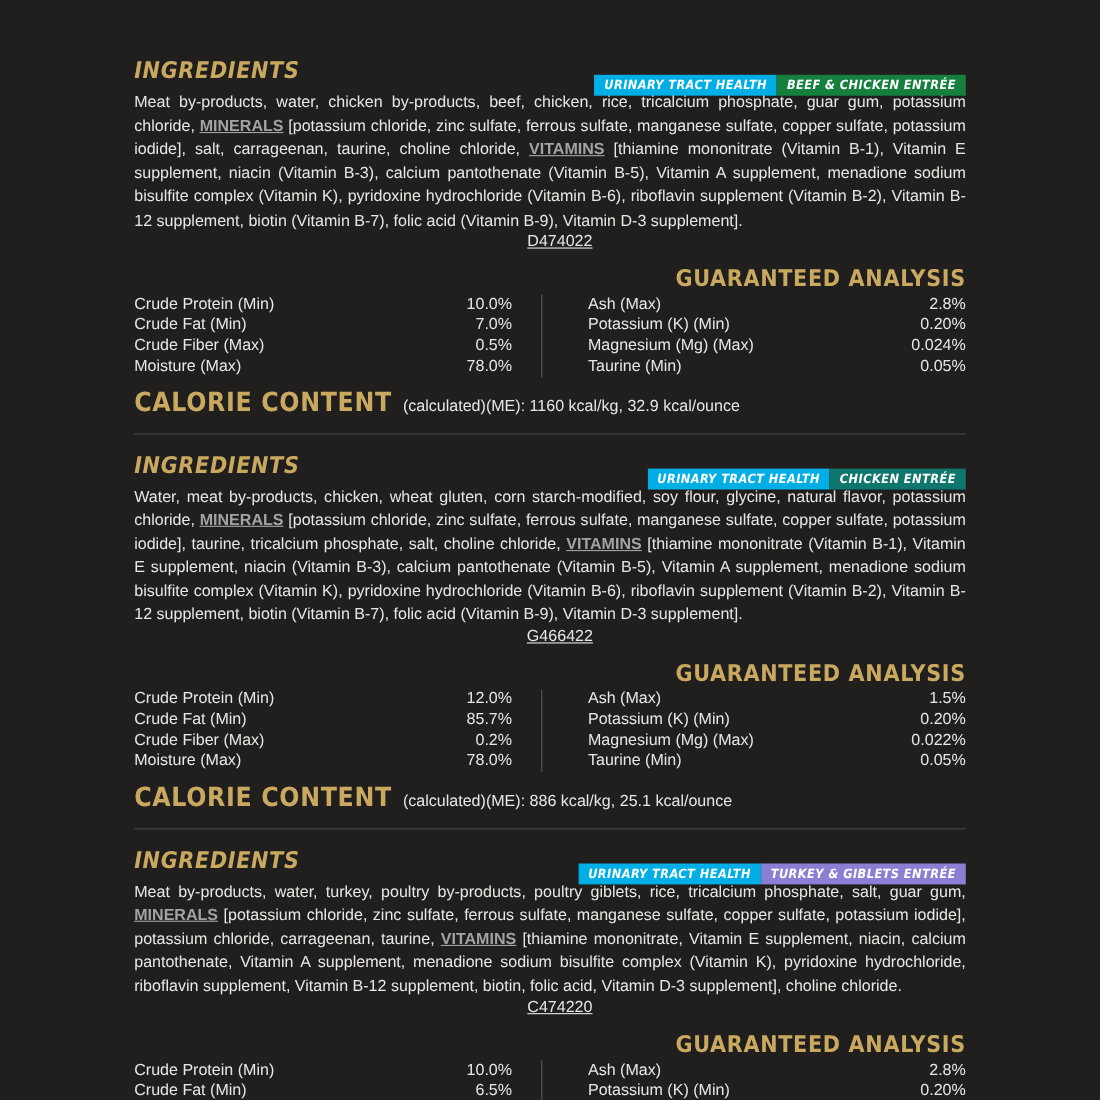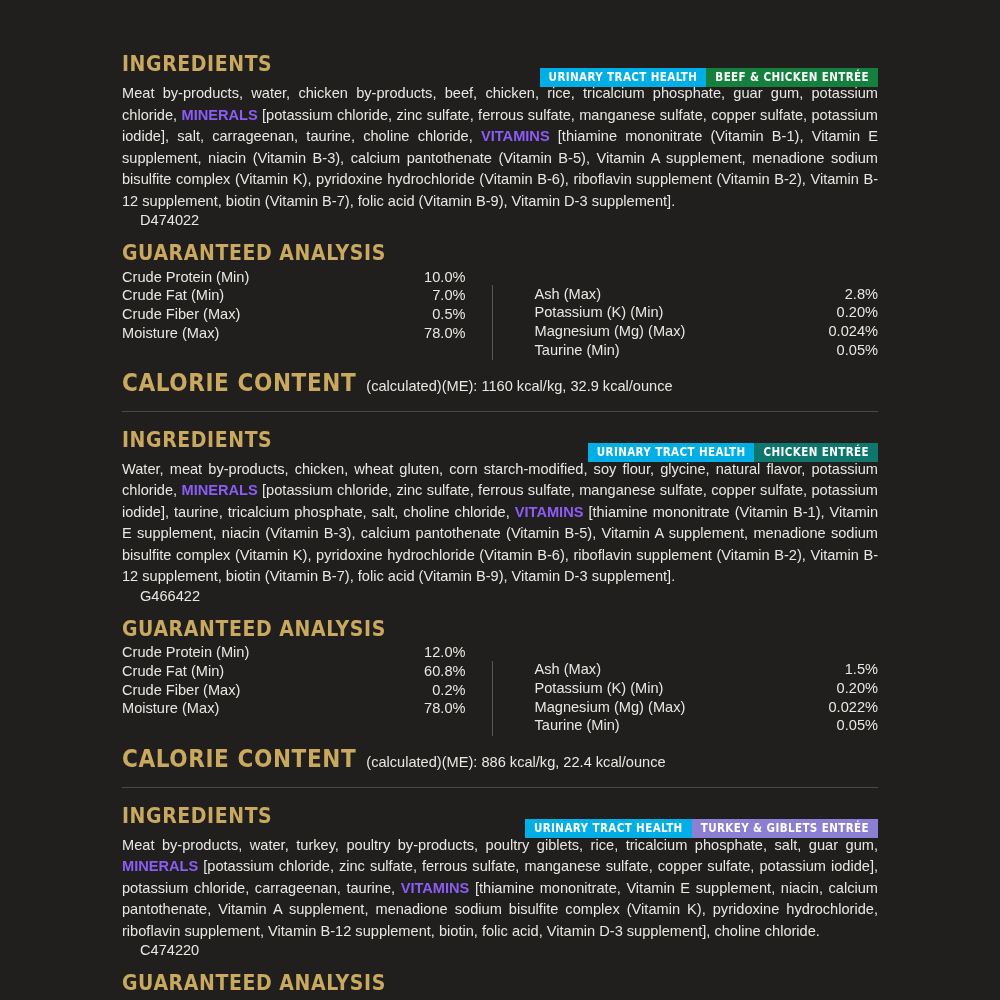--- a/index.html
+++ b/index.html
@@ -26,20 +26,21 @@
     padding-top: 10px;
   }
   .panel + .panel {
     margin-top: 14px;
     border-top: 1px solid #4a4744;
     padding-top: 16px;
   }
   .panel-head {
     position: relative;
     height: 26px;
+    font-style: italic;
   }
   h2.section-title {
     margin: 0;
     font-family: "DejaVu Sans Condensed", "Liberation Sans", sans-serif;
     font-size: 21px;
     letter-spacing: 0.6px;
     font-weight: bold;
     color: #c9a95f;
     text-transform: uppercase;
     line-height: 24px;
@@ -68,51 +69,54 @@
   .ingredients-text {
     margin: 5px 0 0 0;
     font-size: 14.6px;
     line-height: 21.5px;
     text-align: justify;
     color: #e9e7e3;
     position: relative;
   }
   .ingredients-text b {
     font-weight: bold;
-    color: #8b5cf6;
+    color: #a3a3a3;
+    text-decoration: underline;
   }
   .code-line {
     display: flex;
-    justify-content: flex-start;
+    justify-content: center;
     align-items: flex-start;
+    text-decoration: underline;
   }
   .code {
     font-size: 14.6px;
     color: #e9e7e3;
     white-space: nowrap;
     margin-left: 18px;
   }
   .ga-title {
     margin: 13px 0 3px 0;
     font-family: "DejaVu Sans Condensed", "Liberation Sans", sans-serif;
     font-size: 21px;
     letter-spacing: 0.6px;
     font-weight: bold;
     color: #c9a95f;
     text-transform: uppercase;
+    text-align: right;
   }
   .ga-grid {
     display: flex;
     align-items: flex-start;
   }
   .ga-col {
     flex: 1 1 0;
   }
   .ga-col.left { padding-right: 26px; }
-  .ga-col.right { padding-left: 42px; border-left: 1px solid #5b5854; margin-top: 17px; }
+  .ga-col.right { padding-left: 42px; border-left: 1px solid #5b5854; }
   .ga-row {
     display: flex;
     justify-content: space-between;
     font-size: 14.6px;
     line-height: 17.5px;
     padding: 0.6px 0;
     color: #e9e7e3;
   }
   .ga-row .label { white-space: nowrap; }
   .ga-row .value { white-space: nowrap; }
@@ -213,21 +217,21 @@
     </div>
     <h2 class="ga-title">GUARANTEED ANALYSIS</h2>
     <div class="ga-grid">
       <div class="ga-col left">
         <div class="ga-row">
             <span class="label">Crude Protein (Min)</span>
             <span class="value">12.0%</span>
           </div>
         <div class="ga-row">
             <span class="label">Crude Fat (Min)</span>
-            <span class="value">60.8%</span>
+            <span class="value">85.7%</span>
           </div>
         <div class="ga-row">
             <span class="label">Crude Fiber (Max)</span>
             <span class="value">0.2%</span>
           </div>
         <div class="ga-row">
             <span class="label">Moisture (Max)</span>
             <span class="value">78.0%</span>
           </div>
       </div>
@@ -245,21 +249,21 @@
             <span class="value">0.022%</span>
           </div>
         <div class="ga-row">
             <span class="label">Taurine (Min)</span>
             <span class="value">0.05%</span>
           </div>
       </div>
     </div>
     <div class="calorie">
       <span class="calorie-title">CALORIE CONTENT</span>
-      <span class="calorie-text">(calculated)(ME): 886 kcal/kg, 22.4 kcal/ounce</span>
+      <span class="calorie-text">(calculated)(ME): 886 kcal/kg, 25.1 kcal/ounce</span>
     </div>
   </div>
 
   <div class="panel">
     <div class="panel-head">
       <h2 class="section-title">INGREDIENTS</h2>
       <div class="badges">
         <span class="badge" style="background: rgb(0, 174, 230); color: rgb(255, 255, 255);">URINARY TRACT HEALTH</span>
         <span class="badge" style="background: rgb(139, 127, 212); color: rgb(255, 255, 255);">TURKEY &amp; GIBLETS ENTRÉE</span>
       </div>

